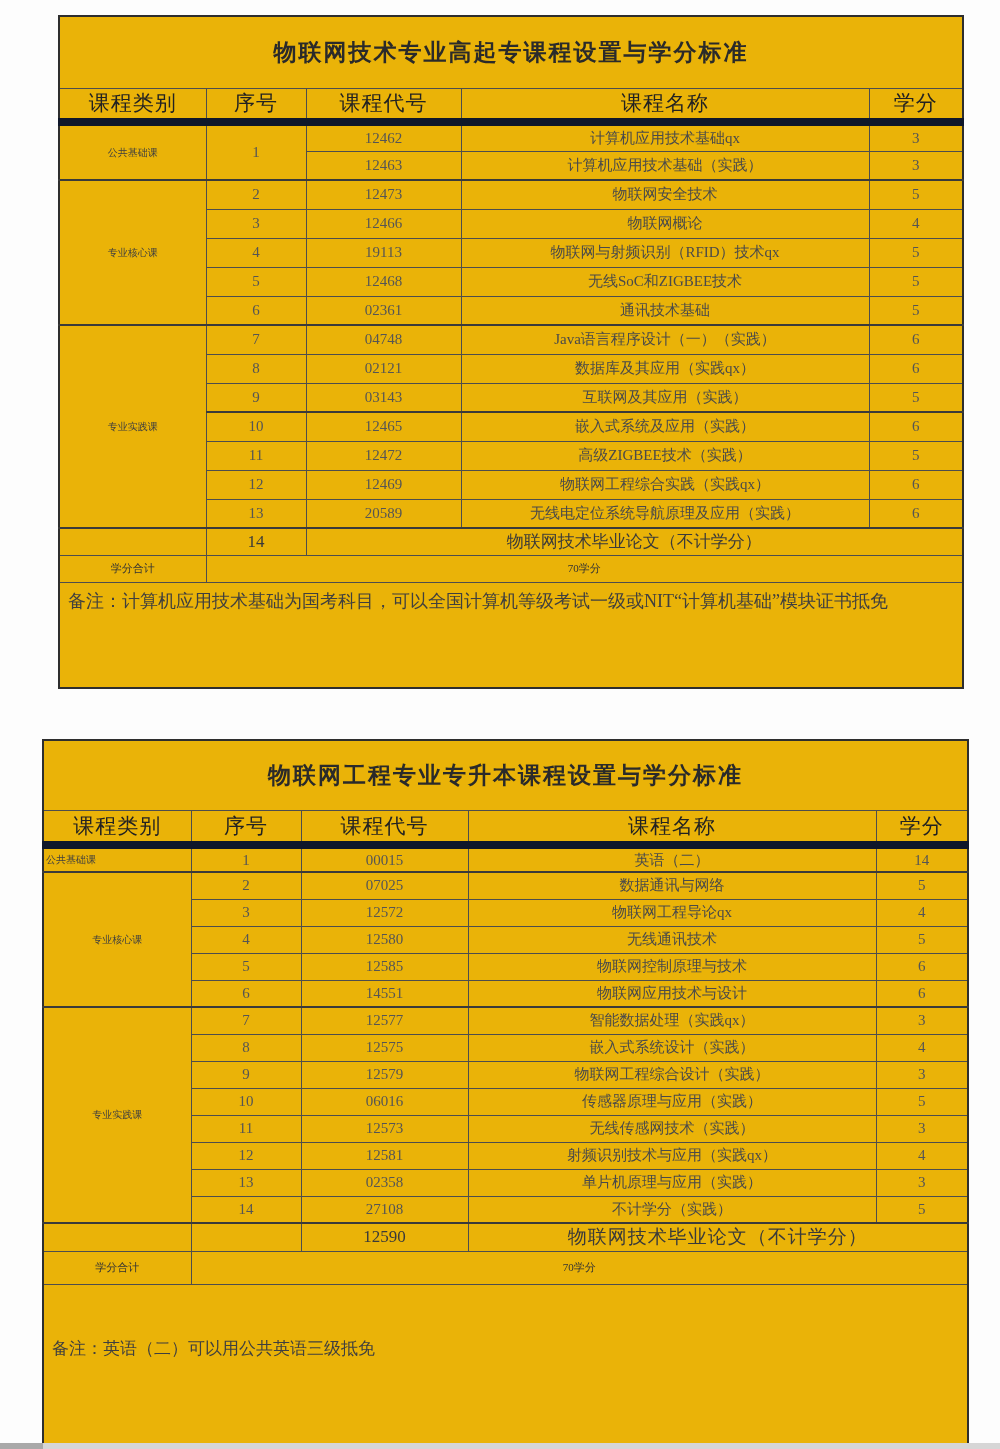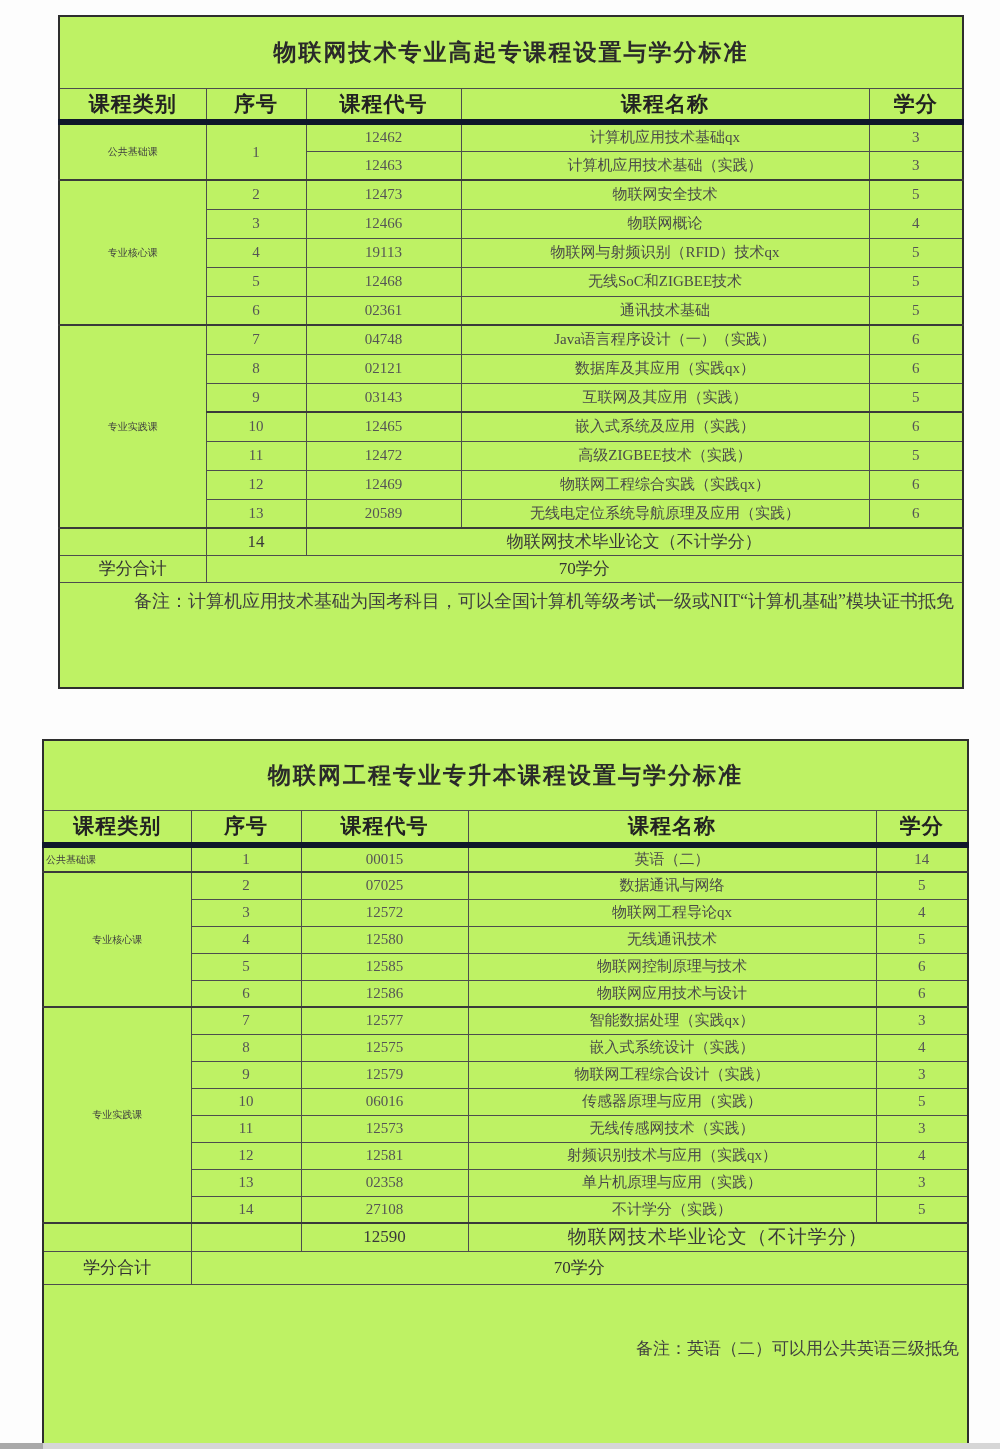--- a/index.html
+++ b/index.html
@@ -1,42 +1,42 @@
 <!DOCTYPE html>
 <html><head>
 <meta charset="utf-8">
 <style>
   html,body{margin:0;padding:0;}
   body{
     width:1000px;height:1449px;position:relative;background:#fdfdfd;
     font-family:"Liberation Serif","DejaVu Serif",serif;color:#3b3b3b;
   }
-  table{border-collapse:collapse;table-layout:fixed;position:absolute;background:#bef264;}
+  table{border-collapse:collapse;table-layout:fixed;position:absolute;background:#eab308;}
   td,th{border:1px solid #4d4d4d;text-align:center;vertical-align:middle;
         padding:0 4px;overflow:hidden;white-space:nowrap;}
   .t1{left:58px;top:15px;width:904px;}
   .t2{left:42px;top:739px;width:925px;}
   .t1,.t2{border:2px solid #2e2e2e;}
   tr.title-row td{border-bottom:1px solid #4d4d4d;border-top:none;border-left:none;border-right:none;
         font-size:23px;font-weight:bold;letter-spacing:2px;color:#2a2a2a;}
   .t1 tr.title-row{height:72px;} .t2 tr.title-row{height:70px;}
-  tr.head-row th{font-size:21px;font-weight:bold;letter-spacing:1px;color:#222;
-        border-bottom:6px solid #0f172a;}
+  tr.head-row th{font-size:21px;font-weight:normal;letter-spacing:1px;color:#222;
+        border-bottom:8px solid #0f172a;}
   .t1 tr.head-row{height:34px;} .t2 tr.head-row{height:35px;}
   .t1 tr.data{height:29px;} .t2 tr.data{height:27px;}
   td{font-size:15px;color:#4a4a4a;}
   td.cat{font-size:10px;color:#3f3f3f;}
   td.num,td.code,td.credit{font-size:15px;color:#555;}
   tr.sec td{border-top:2px solid #3a3a3a;}
   tr.thesis td{font-size:17px;color:#3a3a3a;}
   .t1 tr.thesis{height:27px;} .t2 tr.thesis{height:28px;}
   .t2 tr.thesis td.big{font-size:19px;letter-spacing:1px;}
-  tr.total td{font-size:17px;color:#333;}
+  tr.total td{font-size:11px;color:#333;}
   .t1 tr.total{height:27px;} .t2 tr.total{height:33px;}
-  tr.note-row td{text-align:right;vertical-align:top;white-space:normal;
+  tr.note-row td{text-align:left;vertical-align:top;white-space:normal;
         font-size:18px;line-height:1.65;color:#3f3f3f;padding:4px 8px;border-radius:10px;}
   .t1 tr.note-row td{height:96px;}
   .t2 tr.note-row td{height:134px;font-size:17px;padding-top:50px;}
   .cat-left{text-align:left;padding-left:2px;}
   
   .scan-bar{position:absolute;left:0;top:1443px;width:1000px;height:6px;background:#d6d6d6;}
   .scan-bar-dark{position:absolute;left:0;top:1443px;width:43px;height:6px;background:#a9a9a9;}
 </style>
 </head>
 <body>
@@ -207,21 +207,21 @@
     <td class="credit">5</td>
   </tr>
   <tr class="data">
     <td class="num">5</td>
     <td class="code">12585</td>
     <td class="name">物联网控制原理与技术</td>
     <td class="credit">6</td>
   </tr>
   <tr class="data">
     <td class="num">6</td>
-    <td class="code">12586</td>
+    <td class="code">14551</td>
     <td class="name">物联网应用技术与设计</td>
     <td class="credit">6</td>
   </tr>
   <tr class="data sec">
     <td class="cat" rowspan="8">专业实践课</td>
     <td class="num">7</td>
     <td class="code">12577</td>
     <td class="name">智能数据处理（实践qx）</td>
     <td class="credit">3</td>
   </tr>

